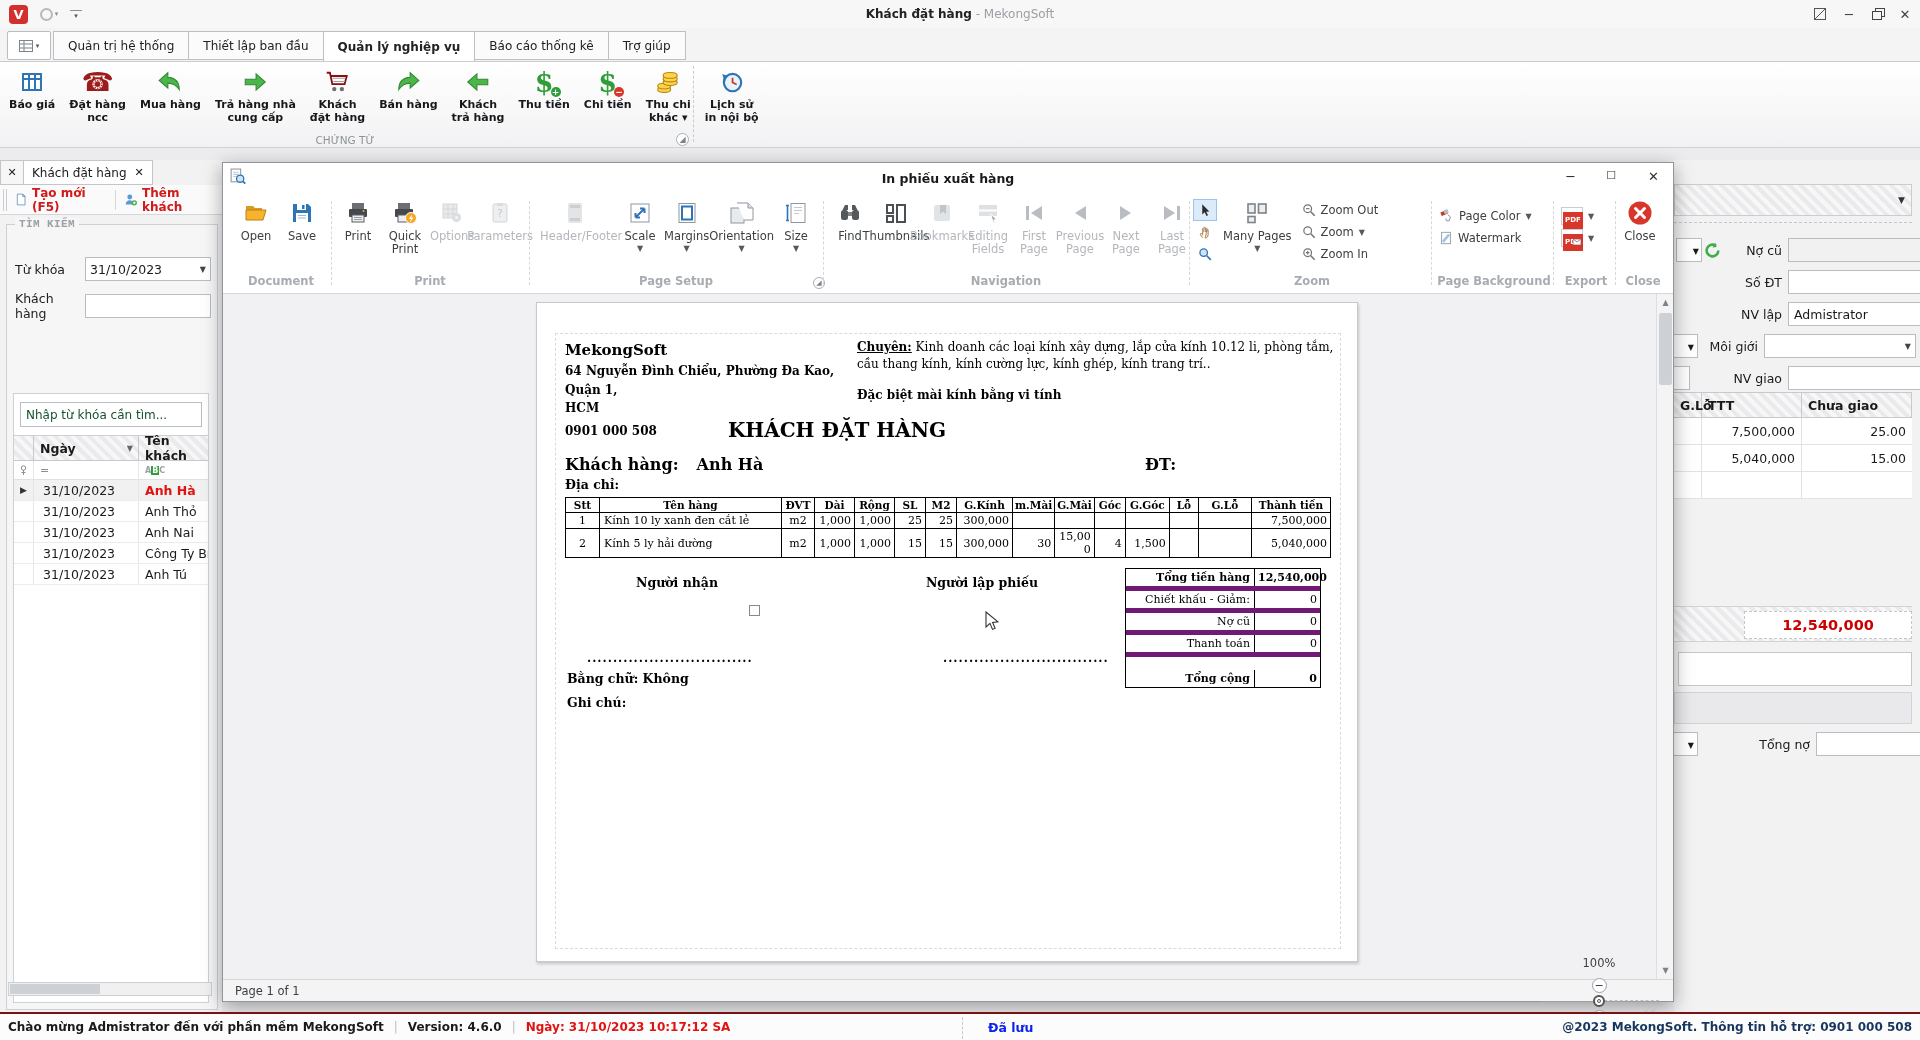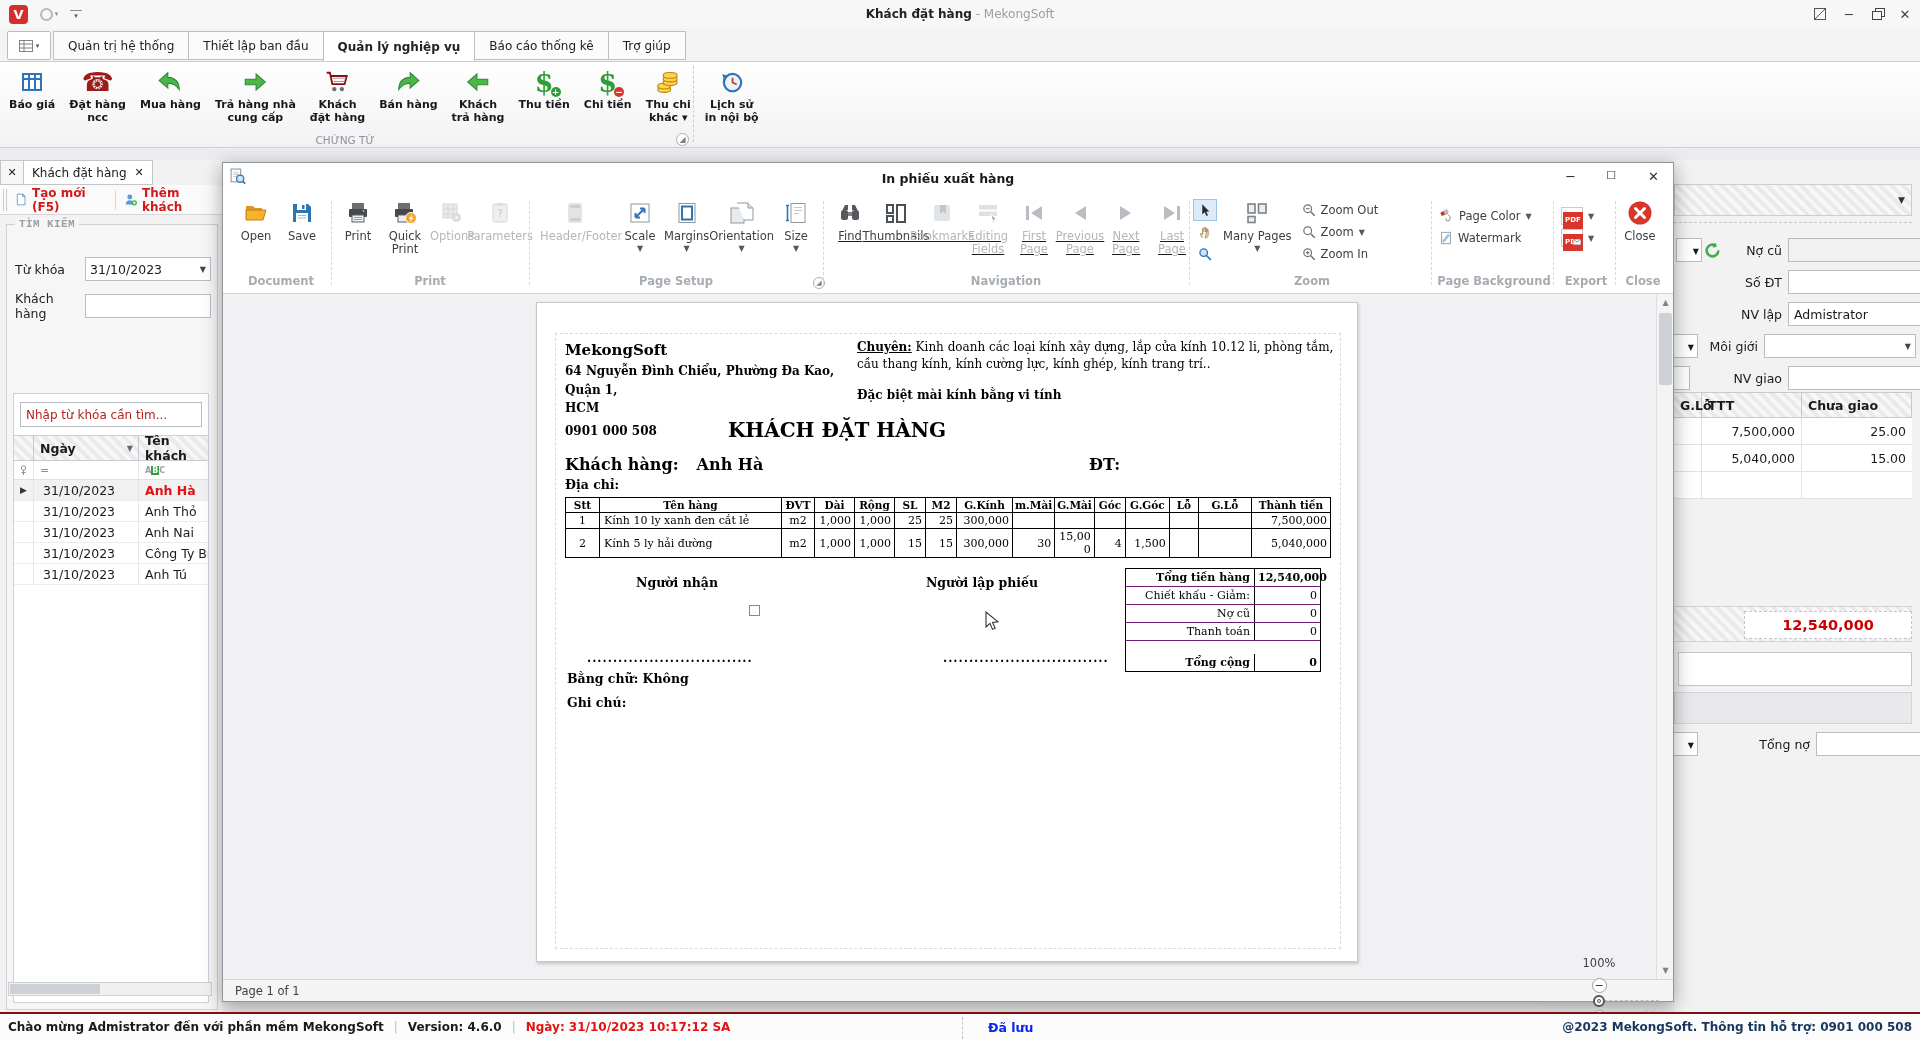--- a/index.html
+++ b/index.html
@@ -68,21 +68,21 @@
   #searchbox { position:absolute; left:6px; top:64px; width:212px; height:786px; border:1px solid #cdd1d5; background:#f6f6f7;}
   #searchbox-label { position:absolute; left:8px; top:-7px; background:#f6f6f7; padding:0 4px;
     color:#9aa0a5; font-size:11px; font-weight:bold; letter-spacing:.4px;font-family:Liberation Mono, monospace;}
   .fieldrow { position:absolute; left:8px; display:flex; align-items:center; }
   .fieldrow label { width:70px; font-size:12.5px; color:#222; }
   .combo { height:24px; background:#fff; border:1px solid #b9bdc1; display:flex; align-items:center;
     padding:0 4px; font-size:12.5px; flex:1; position:relative;}
   .combo .arr { position:absolute; right:4px; color:#444; font-size:8px; }
   #lp-inner { position:absolute; left:6px; top:168px; width:196px; height:610px; background:#fff; border:1px solid #cdd1d5; }
   #kw-input { position:absolute; left:6px; top:8px; width:182px; height:25px; border:1px solid #b9bdc1;
-    padding:0 5px; color:#b91c1c; font-size:12px; display:flex; align-items:center; background:#fff;}
+    padding:0 5px; color:#14532d; font-size:12px; display:flex; align-items:center; background:#fff;}
   .hatch { background:repeating-linear-gradient(45deg,#f7f7f8 0 4px,#eaeaec 4px 8px); }
   #lp-grid { position:absolute; left:0px; top:41px; width:194px; bottom:0; border-top:1px solid #cdd1d5; }
   #lp-grid-head { display:flex; height:25px; border-bottom:1px solid #c6cace; }
   .gh-ind { width:20px; border-right:1px solid #c6cace; }
   .gh-col { font-weight:bold; font-size:12.5px; display:flex; align-items:center; padding:0 6px; border-right:1px solid #c6cace; position:relative;}
   .gh-col .sort { position:absolute; right:5px; font-size:8px; color:#666; }
   #lp-filter { display:flex; height:19px; border-bottom:1px solid #dfe2e5; background:#fff; }
   .fl-ind { width:20px; border-right:1px solid #e4e7ea; display:flex; align-items:center; justify-content:center;}
   .fl-cell { border-right:1px solid #e4e7ea; display:flex; align-items:center; padding:0 6px; color:#8a8f94; font-size:11px;}
   .abc { display:flex; font-size:8px; font-weight:bold; align-items:center;}
@@ -178,29 +178,29 @@
     font-family:"DejaVu Serif","Liberation Serif",serif; color:#000; }
   #pg-guide { position:absolute; left:18px; top:30px; right:16px; bottom:12px; border:1px dashed #d8dadd; }
   #inv-left { position:absolute; left:28px; top:36px; width:290px; font-weight:bold; font-size:12px; line-height:1.55;}
   #inv-company { font-size:15px; }
   #inv-right { position:absolute; left:320px; top:36px; width:478px; font-size:12px; line-height:1.4; }
   #inv-right .lead { font-weight:bold; text-decoration:underline; }
   #inv-special { margin-top:14px; font-weight:bold; }
   #inv-title { position:absolute; left:0; top:115px; width:600px; text-align:center; font-size:20px; font-weight:bold; }
   #inv-custrow { position:absolute; left:28px; top:152px; width:766px; font-weight:bold; font-size:16px;}
   #inv-custname { margin-left:18px; }
-  #inv-dt { position:absolute; left:524px; top:0; }
+  #inv-dt { position:absolute; left:580px; top:0; }
   #inv-addr { position:absolute; left:28px; top:174px; font-weight:bold; font-size:12.5px; }
   #inv-table { position:absolute; left:28px; top:194px; width:766px; border-collapse:collapse; font-size:11px; }
   #inv-table th, #inv-table td { border:1px solid #000; padding:1px 2px; }
   #inv-table th { font-weight:bold; text-align:center; font-size:10.5px; }
   #inv-table td.c { text-align:center; } #inv-table td.l { text-align:left; padding-left:4px;}
   #inv-table td.r { text-align:right; padding-right:3px; word-break:break-all; }
   #inv-totals { position:absolute; left:588px; top:265px; width:196px; border:1px solid #000; font-size:11px; }
-  .tot-row { display:flex; border-bottom:1px solid #701a75; }
+  .tot-row { display:flex; border-bottom:5px solid #701a75; }
   .tot-row:last-child { border-bottom:none; }
   .tot-lab { flex:1; text-align:right; padding:2px 4px; }
   .tot-val { width:66px; text-align:right; padding:2px 3px; border-left:1px solid #000; }
   .tot-row.b .tot-lab, .tot-row.b .tot-val { font-weight:bold; }
   .tot-row.tall { height:30px; align-items:flex-end; }
   #sig-recv { position:absolute; left:60px; top:272px; width:160px; text-align:center; font-weight:bold; font-size:12.5px;}
   #sig-maker { position:absolute; left:360px; top:272px; width:170px; text-align:center; font-weight:bold; font-size:12.5px;}
   #inv-check { position:absolute; left:212px; top:302px; width:11px; height:11px; border:1px solid #888; }
   #dots1 { position:absolute; left:50px; top:348px; font-weight:bold; letter-spacing:1px;}
   #dots2 { position:absolute; left:406px; top:348px; font-weight:bold; letter-spacing:1px;}
@@ -706,21 +706,21 @@
             </span>
           <span class="blb">Size</span>
             <span class="dd">▼</span>
         </div>
       </div>
       <div class="tg-cap">Page Setup</div>
       <span style="position:absolute; right:-6px; bottom:4px; width:12px; height:12px; border:1px solid #aab0b5; border-radius:50%; font-size:7px; color:#7d8388; text-align:center; line-height:10px;">◢</span>
     </div>
     <div class="tsep" style="left:600px"></div>
 
-    <div class="tgroup" style="left:604px; width:358px;text-decoration:underline;">
+    <div class="tgroup" style="left:604px; width:358px;">
       <div class="tg-items">
         <div class="bigbtn">
           <span class="bic">
               <svg width="26" height="24" viewBox="0 0 24 24" fill="#55595d">
                 <path d="M4.5 9l2.5-5h3v5zM19.5 9L17 4h-3v5z"></path>
                 <rect x="3" y="9" width="7" height="10" rx="2.5"></rect>
                 <rect x="14" y="9" width="7" height="10" rx="2.5"></rect>
                 <rect x="10" y="11" width="4" height="4" fill="#7d8389"></rect>
               </svg>
             </span>

